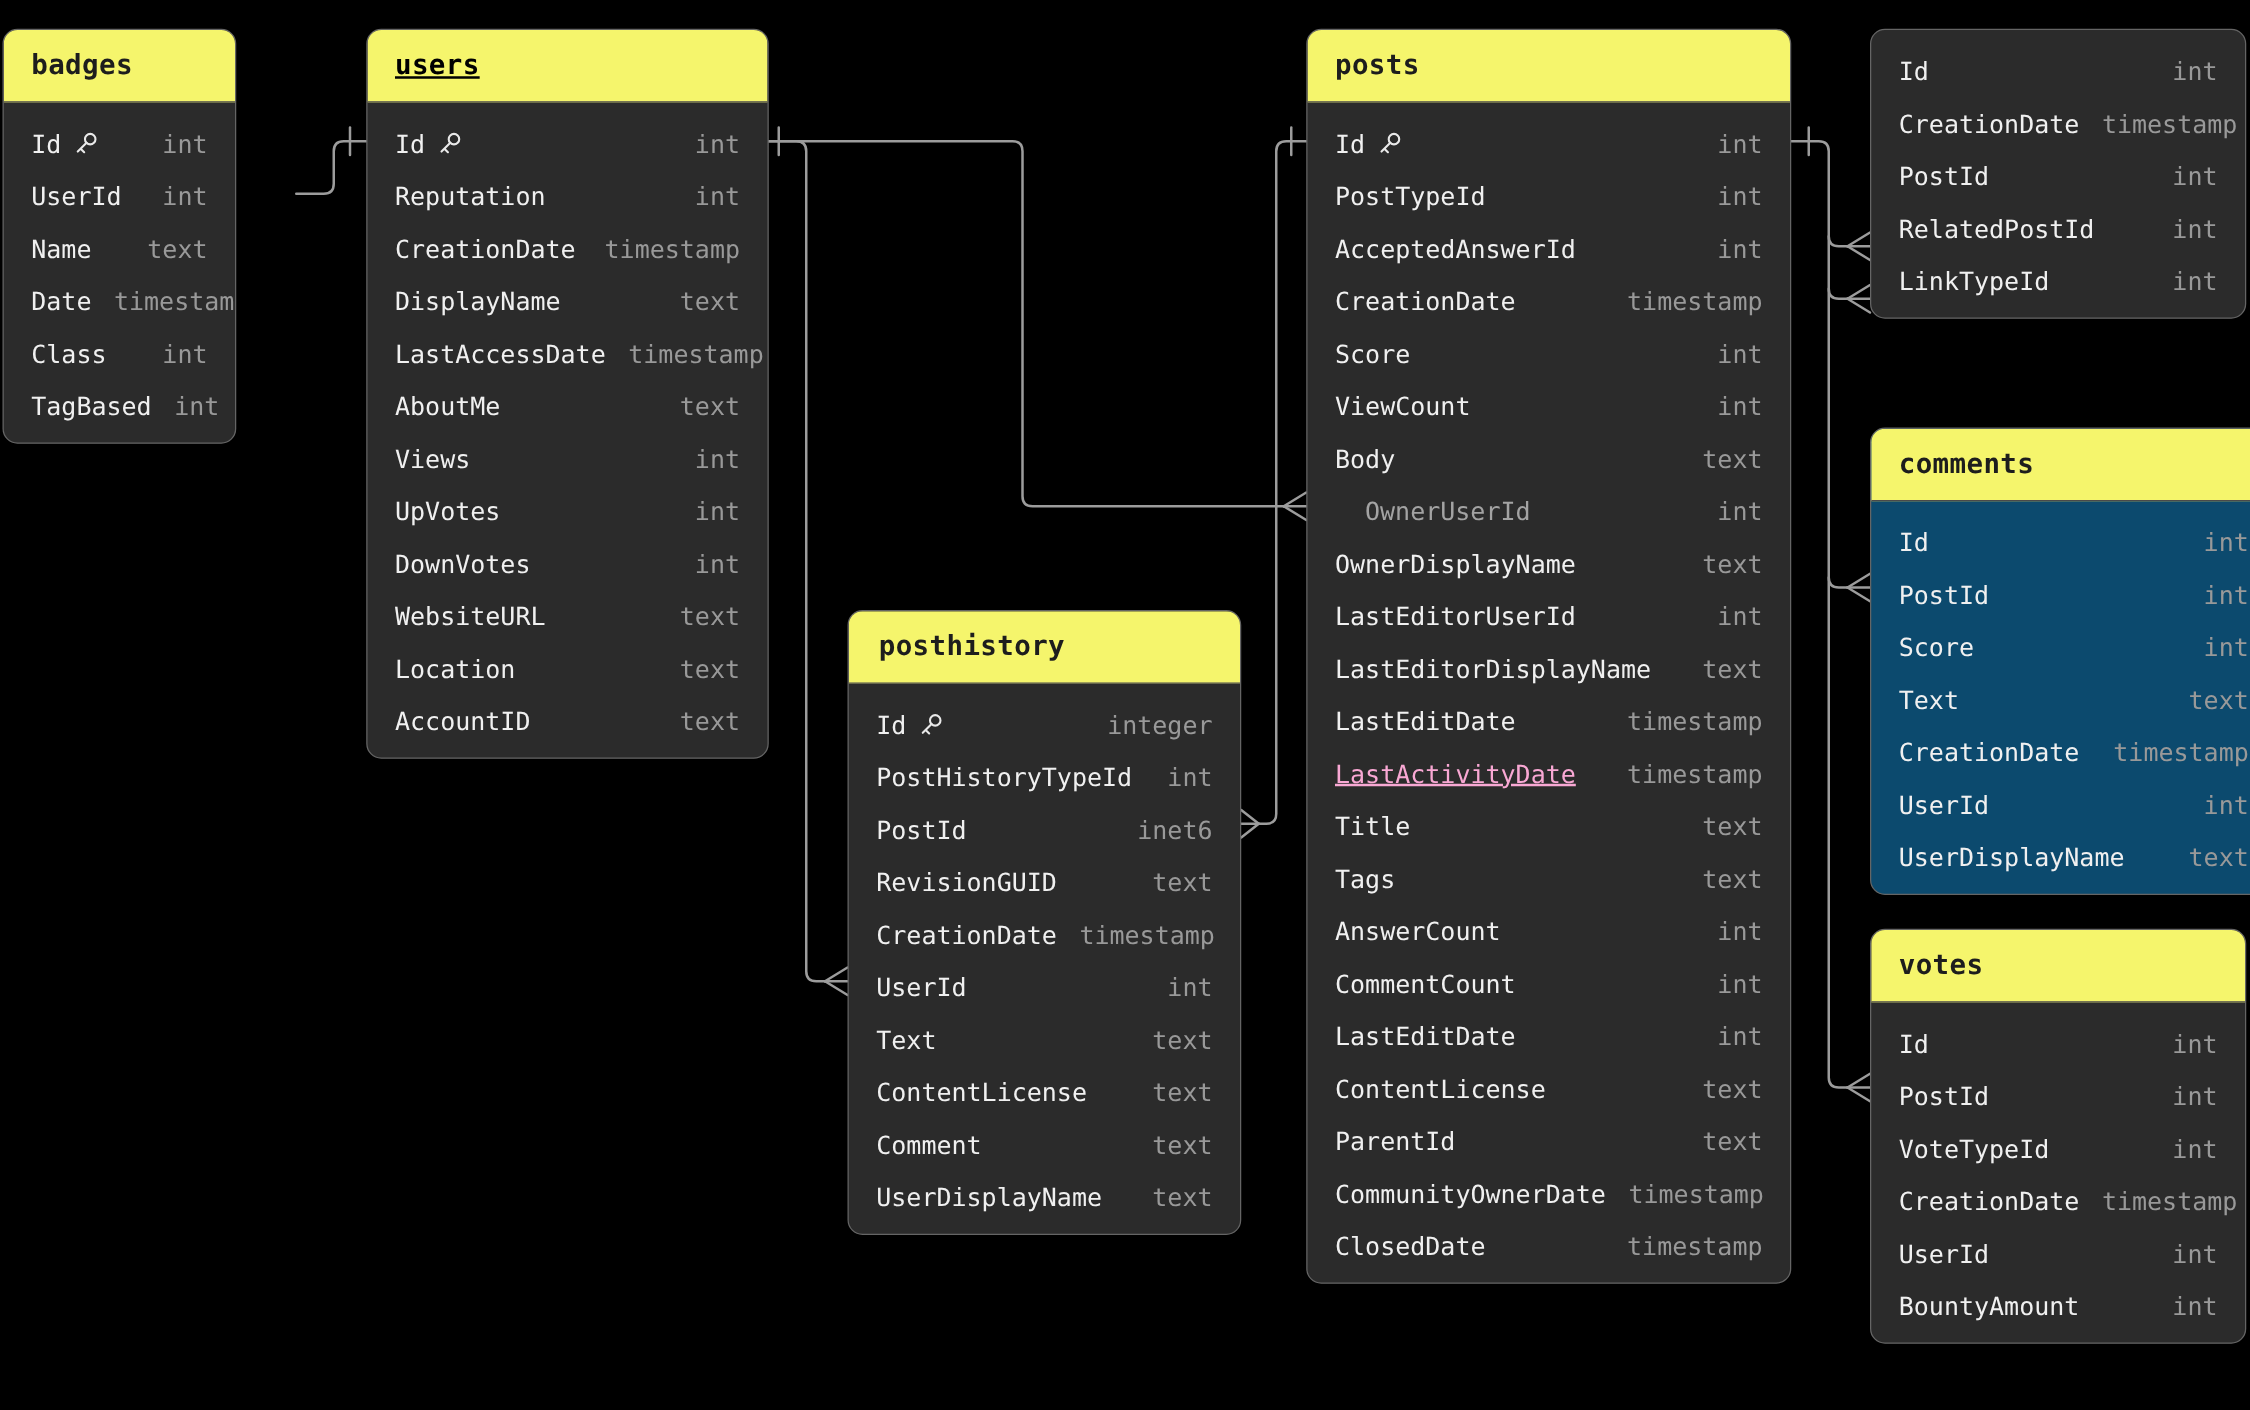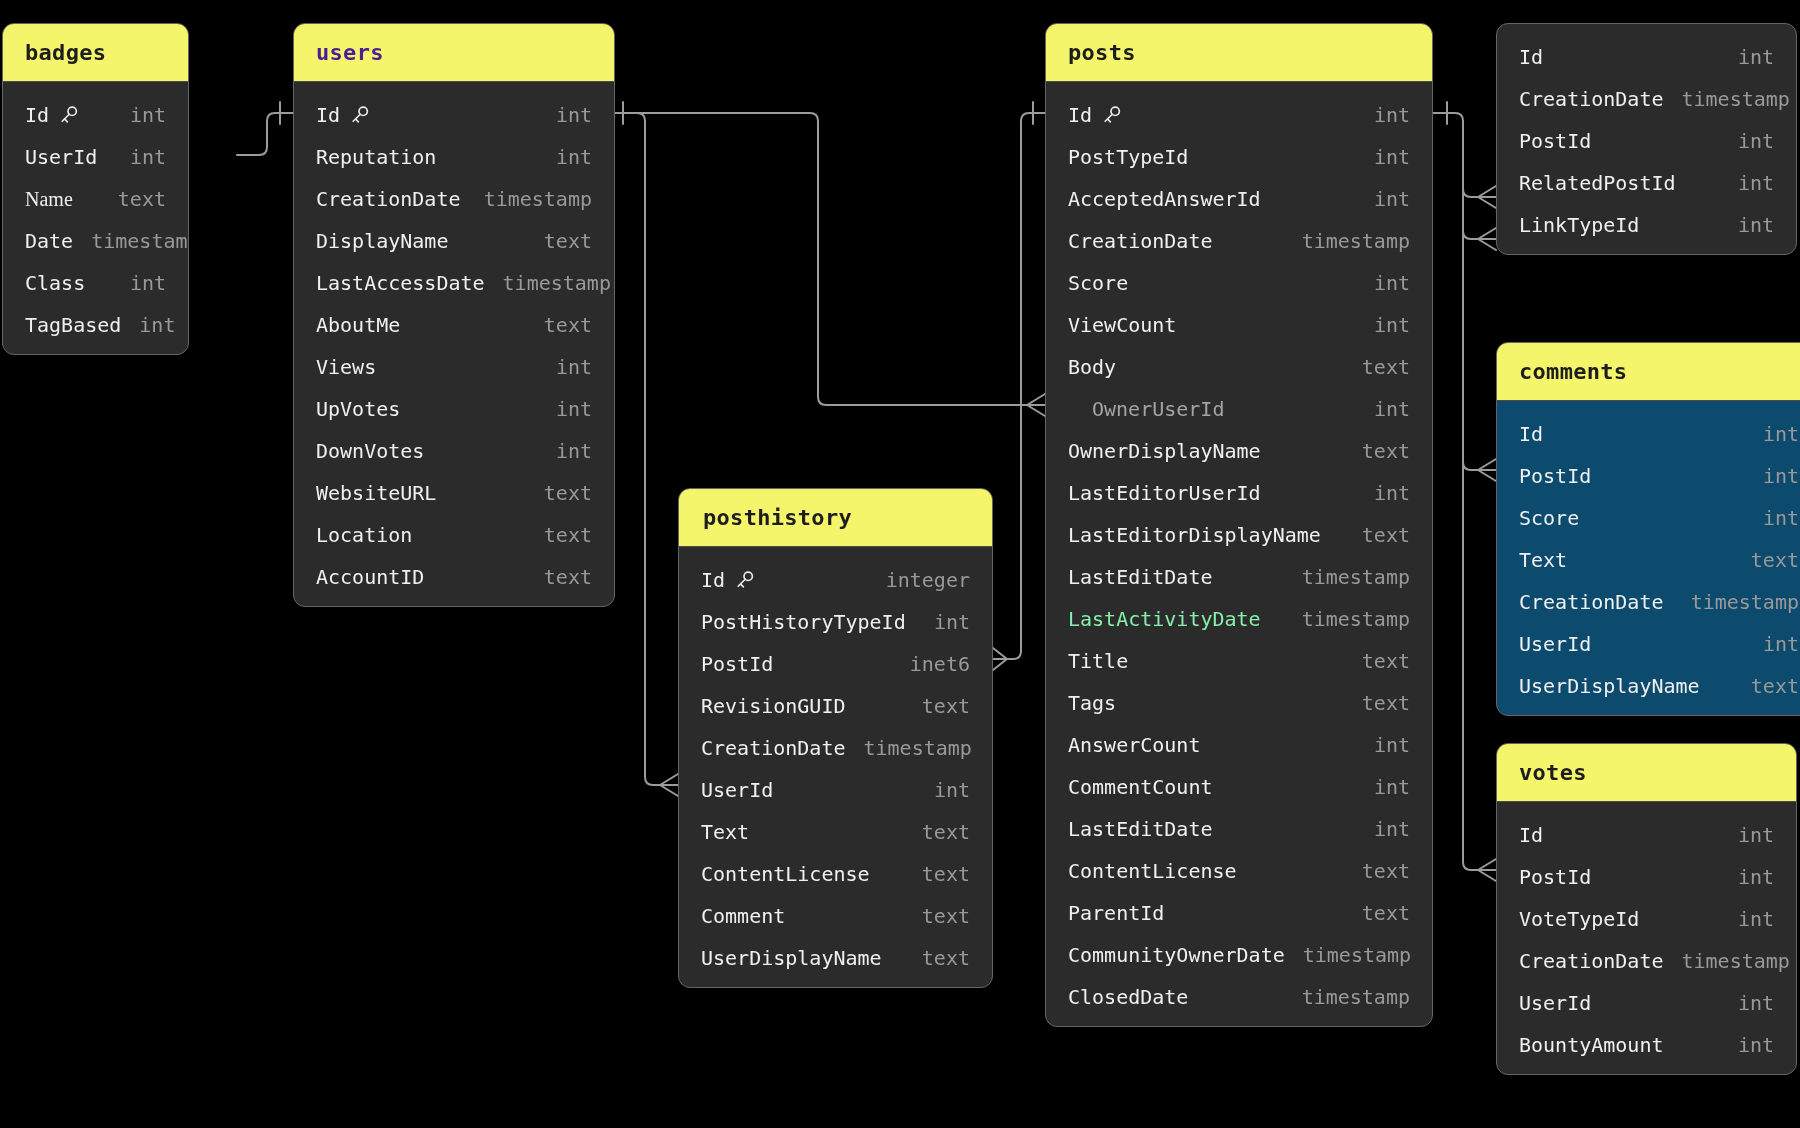--- a/index.html
+++ b/index.html
@@ -73,21 +73,21 @@
     <span class="col-spacer"></span>
     <span class="col-type" style="color: rgb(153, 153, 153);">int</span>
   </div>
         <div class="col-row">
     <span class="col-name" style="color: rgb(240, 240, 240);">UserId</span>
 
     <span class="col-spacer"></span>
     <span class="col-type" style="color: rgb(153, 153, 153);">int</span>
   </div>
         <div class="col-row">
-    <span class="col-name" style="color: rgb(240, 240, 240); font-family: Liberation Serif, serif;">Name</span>
+    <span class="col-name" style="color: rgb(240, 240, 240);">Name</span>
 
     <span class="col-spacer"></span>
     <span class="col-type" style="color: rgb(153, 153, 153);">text</span>
   </div>
         <div class="col-row">
     <span class="col-name" style="color: rgb(240, 240, 240);">Date</span>
 
     <span class="col-spacer"></span>
     <span class="col-type" style="color: rgb(153, 153, 153);">timestamp</span>
   </div>
@@ -100,21 +100,21 @@
         <div class="col-row">
     <span class="col-name" style="color: rgb(240, 240, 240);">TagBased</span>
 
     <span class="col-spacer"></span>
     <span class="col-type" style="color: rgb(153, 153, 153);">int</span>
   </div>
       </div>
   </div>
     <div class="table" style="left: 293px; top: 23px; width: 322px; background: rgb(43, 43, 43); border-color: rgb(101, 101, 101);">
     <div class="table-header" style="background: rgb(245, 245, 108);">
-      <span class="table-title" style="color: #4c1d95;">users</span>
+      <span class="table-title" style="color: #000000; text-decoration: underline;">users</span>
     </div>
     <div class="table-body">
         <div class="col-row">
     <span class="col-name" style="color: rgb(240, 240, 240);">Id</span>
     <svg class="key-icon" viewBox="0 0 20 20" style="stroke: rgb(233, 233, 233);">
       <circle cx="13.5" cy="6" r="4"></circle>
       <path d="M10.7 8.8L4 15.5M6.2 13.3l2.7 2.7"></path>
     </svg>
     <span class="col-spacer"></span>
     <span class="col-type" style="color: rgb(153, 153, 153);">int</span>
@@ -331,21 +331,21 @@
     <span class="col-spacer"></span>
     <span class="col-type" style="color: rgb(153, 153, 153);">text</span>
   </div>
         <div class="col-row">
     <span class="col-name" style="color: rgb(240, 240, 240);">LastEditDate</span>
 
     <span class="col-spacer"></span>
     <span class="col-type" style="color: rgb(153, 153, 153);">timestamp</span>
   </div>
         <div class="col-row">
-    <span class="col-name" style="color: #86efac;">LastActivityDate</span>
+    <span class="col-name" style="color: #f9a8d4; text-decoration: underline;">LastActivityDate</span>
 
     <span class="col-spacer"></span>
     <span class="col-type" style="color: rgb(153, 153, 153);">timestamp</span>
   </div>
         <div class="col-row">
     <span class="col-name" style="color: rgb(240, 240, 240);">Title</span>
 
     <span class="col-spacer"></span>
     <span class="col-type" style="color: rgb(153, 153, 153);">text</span>
   </div>

